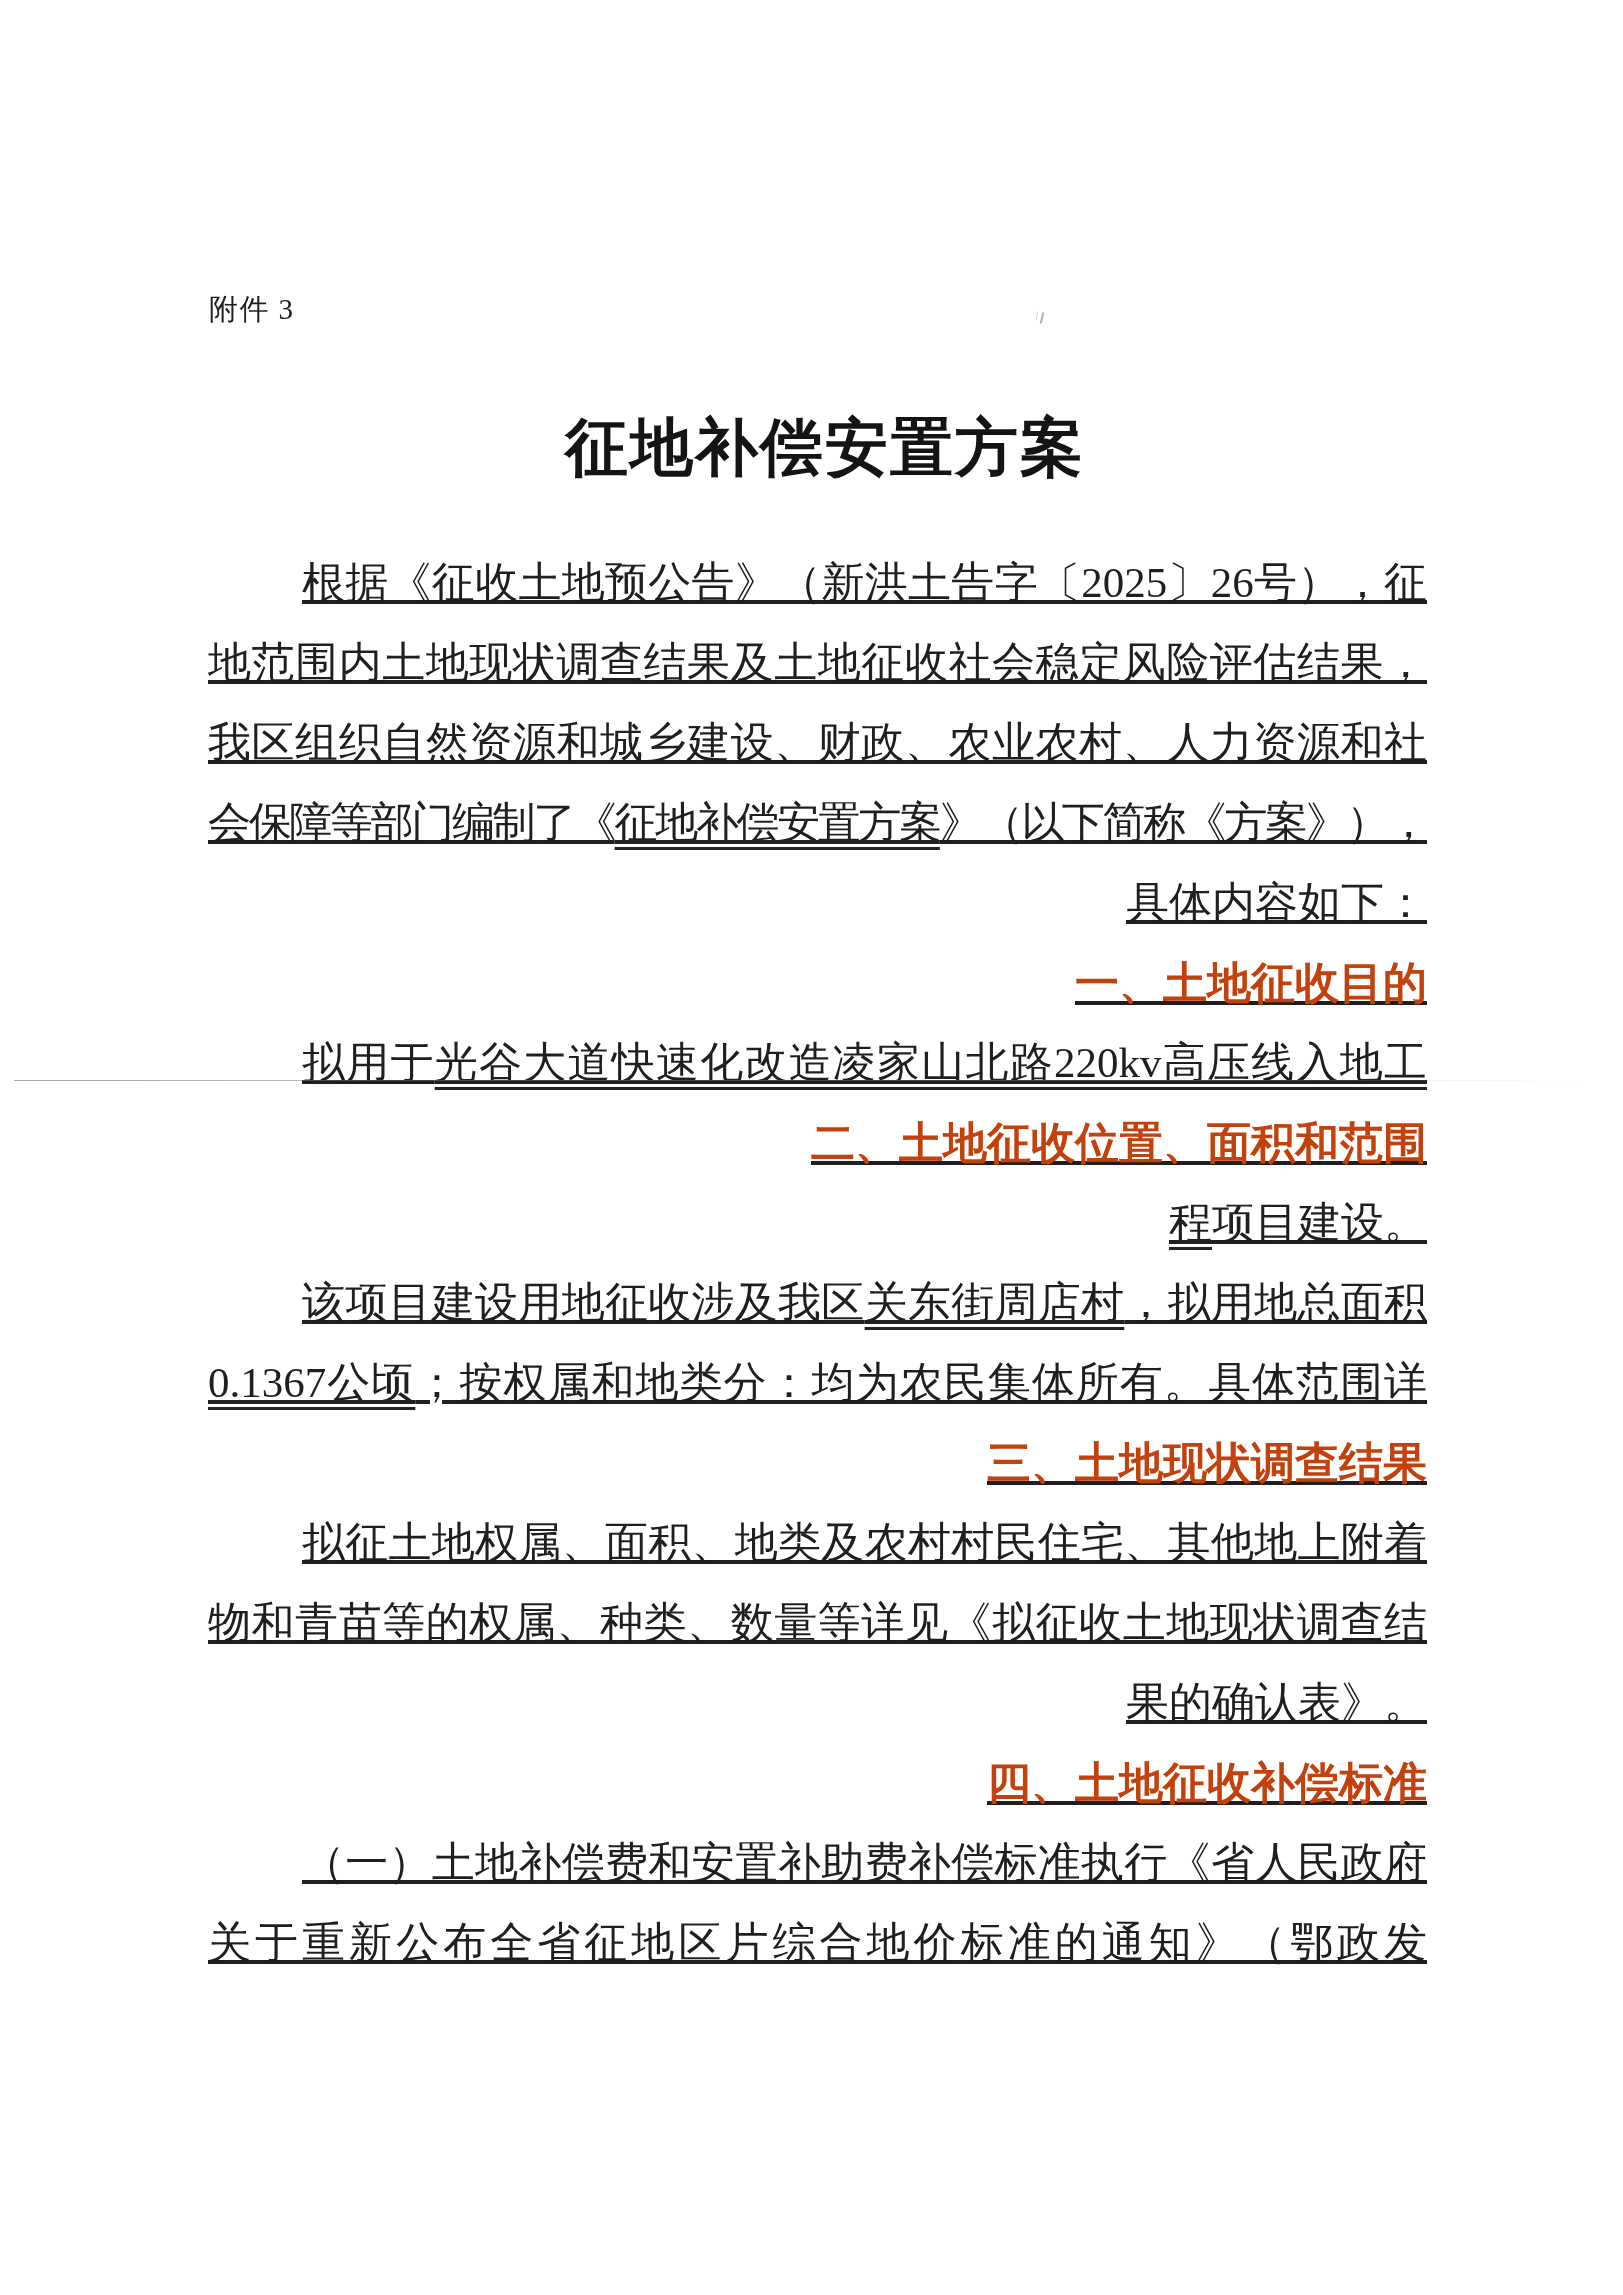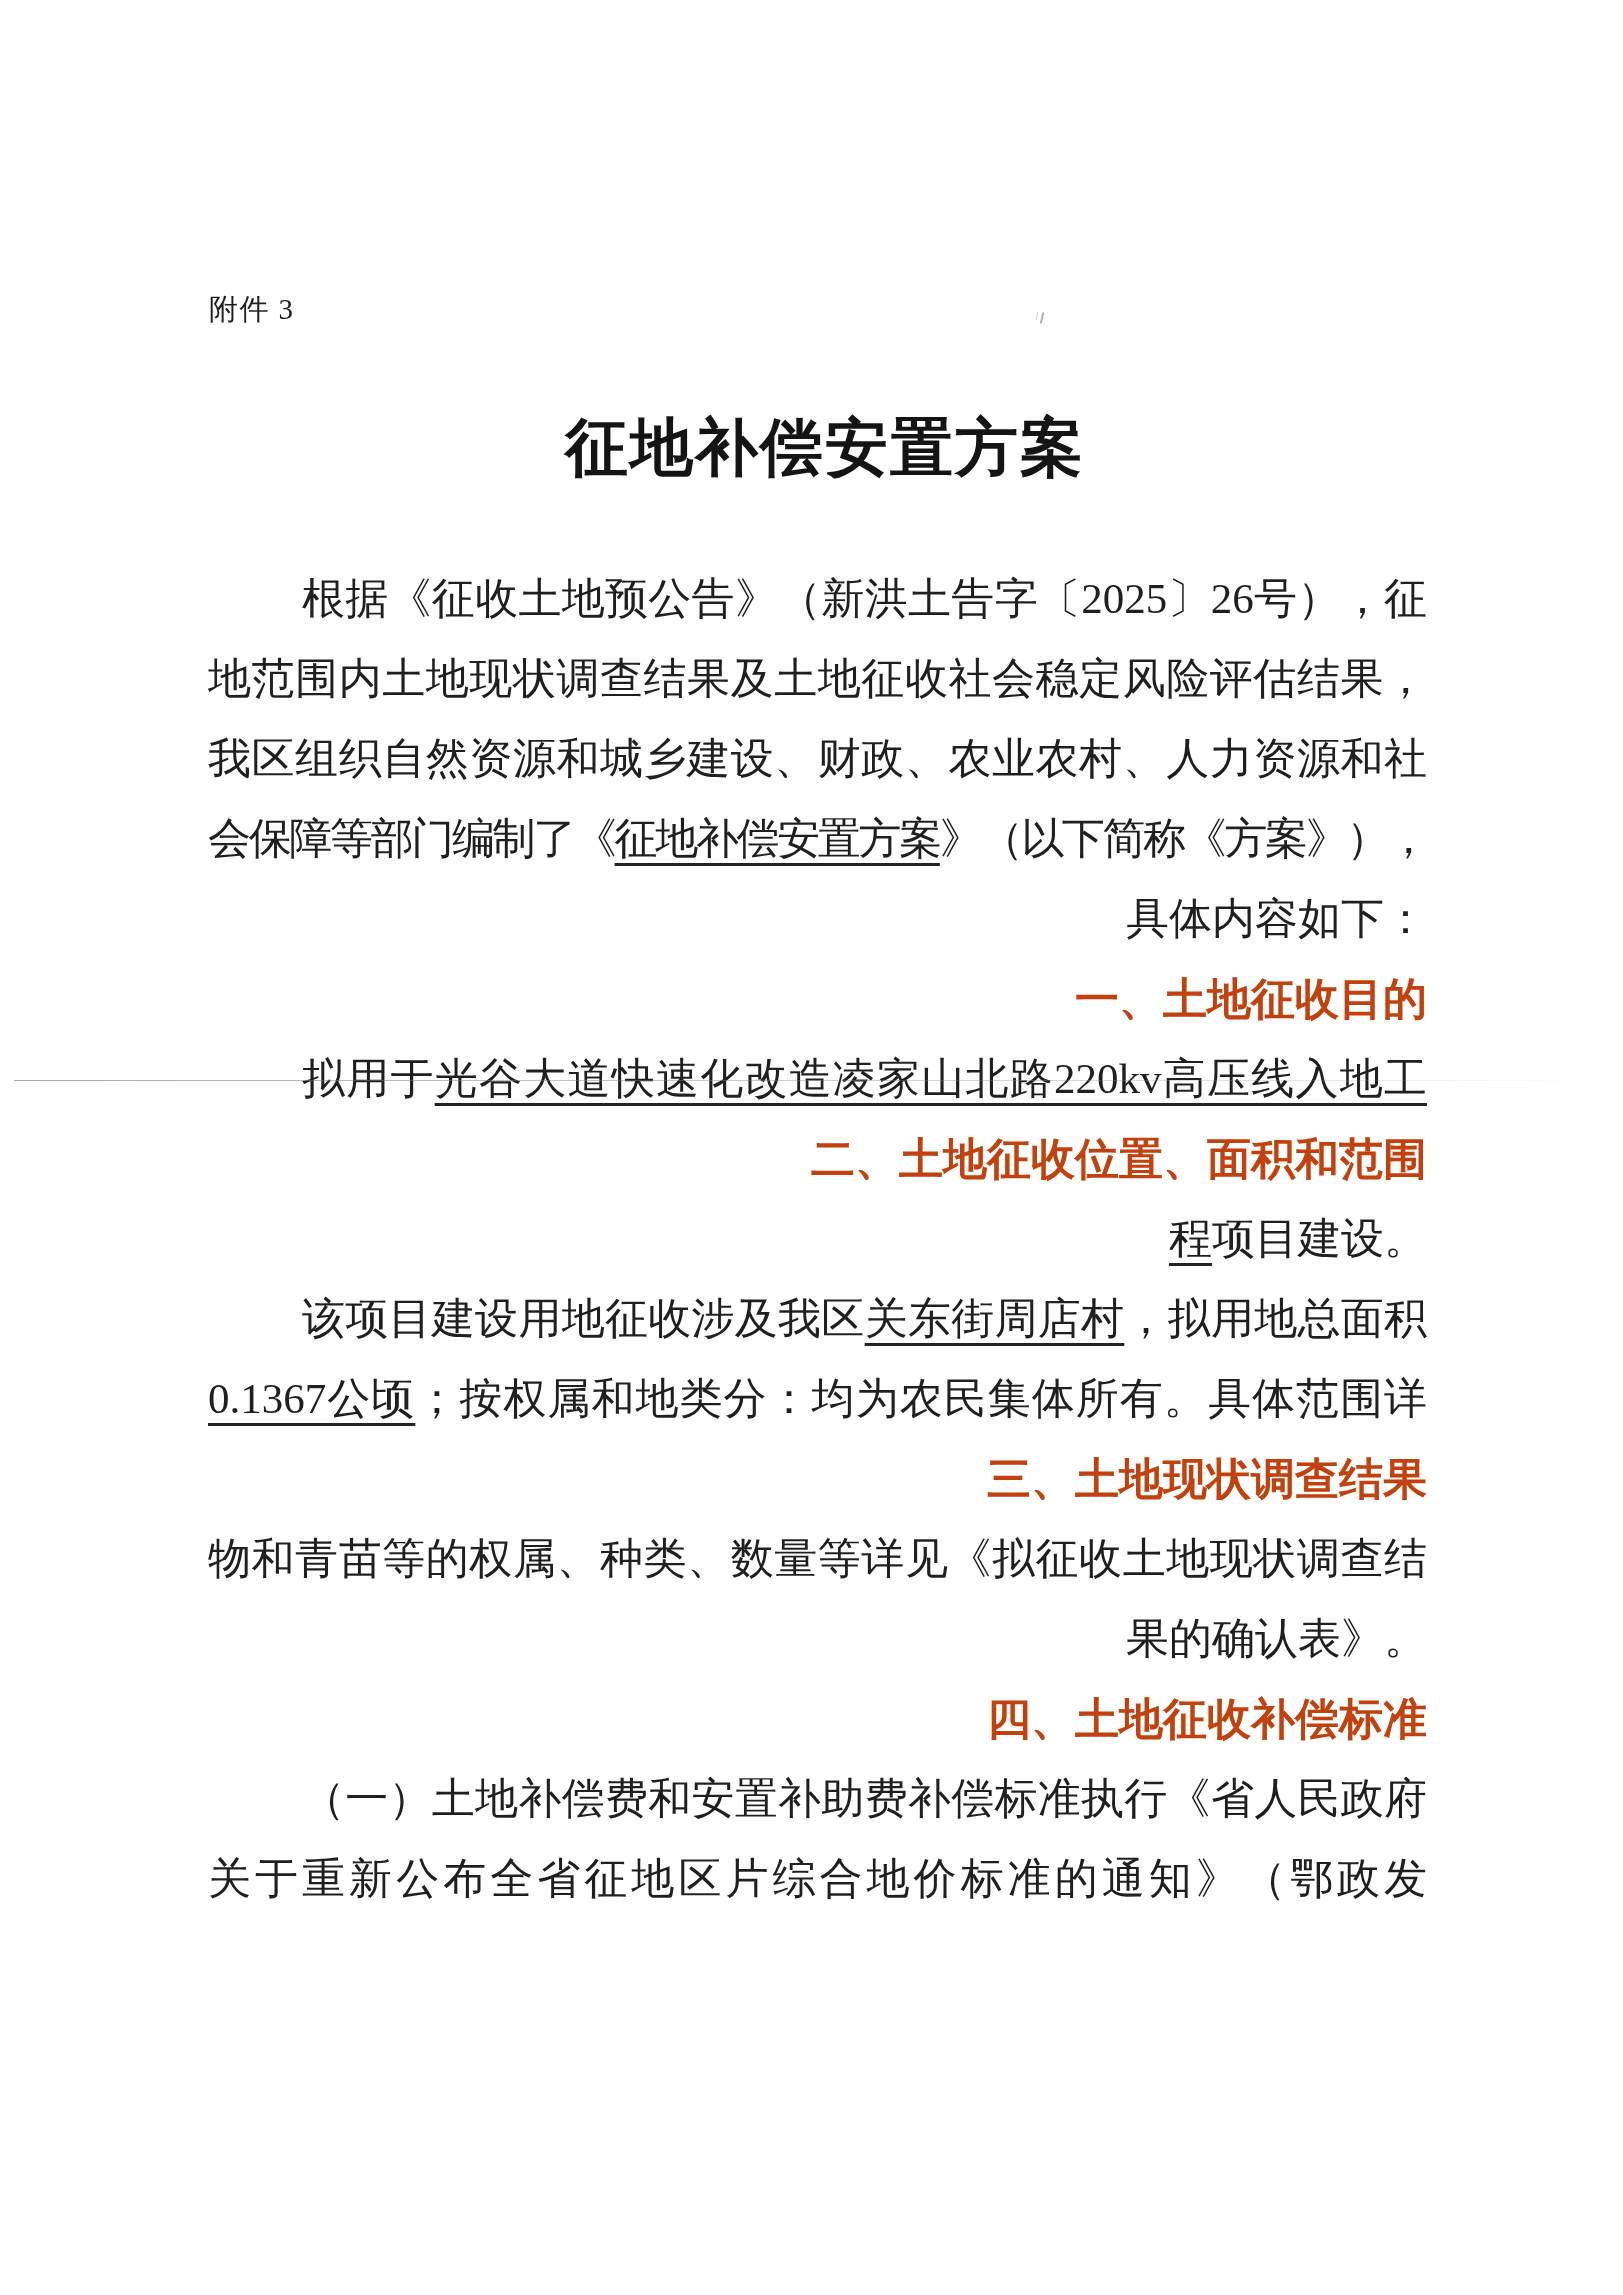--- a/index.html
+++ b/index.html
@@ -16,21 +16,21 @@
   }
 
   .title {
     position:absolute; left:0; top:413px; width:1623px; margin:0;
     text-align:center; transform:translateX(13.6px);
     font-size:63px; line-height:70px; font-weight:700; letter-spacing:2px;
     color:#141414;
     font-family:"Liberation Serif","DejaVu Serif",serif;
   }
 
-  .docbody { position:absolute; left:208px; top:559px; width:1219px; }
+  .docbody { position:absolute; left:208px; top:543px; width:1219px;text-decoration:underline; }
 
   .ln {
     height:80px; line-height:80px; font-size:43px;
     white-space:nowrap; text-align:right;
   }
   .just { text-align:justify; text-align-last:justify; text-justify:inter-character; }
   .ind  { text-indent:94px; }
   .tight{ letter-spacing:-3.1px; }
   .hd {
     font-family:"Liberation Sans","DejaVu Sans",sans-serif;
@@ -84,20 +84,21 @@
     <div class="ln just ind"><span>拟用于</span><span class="u">光谷大道快速化改造凌家山北路220kv高压线入地工</span></div>
     <div class="ln hd ind">二、土地征收位置、面积和范围</div>
 
     <div class="ln"><span class="u">程</span><span>项目建设。</span></div>
 
     <div class="ln just ind"><span>该项目建设用地征收涉及我区</span><span class="u">关东街周店村</span><span>，拟用地总面积</span></div>
     <div class="ln just"><span class="u">0.1367公顷</span><span>；按权属和地类分：均为农民集体所有。具体范围详</span></div>
 
     <div class="ln hd ind">三、土地现状调查结果</div>
 
+    <div class="ln just ind">拟征土地权属、面积、地类及农村村民住宅、其他地上附着</div>
     <div class="ln just">物和青苗等的权属、种类、数量等详见《拟征收土地现状调查结</div>
     <div class="ln">果的确认表》。</div>
 
     <div class="ln hd ind">四、土地征收补偿标准</div>
 
     <div class="ln just ind">（一）土地补偿费和安置补助费补偿标准执行《省人民政府</div>
     <div class="ln just">关于重新公布全省征地区片综合地价标准的通知》（鄂政发</div>
 
   </div>
 

